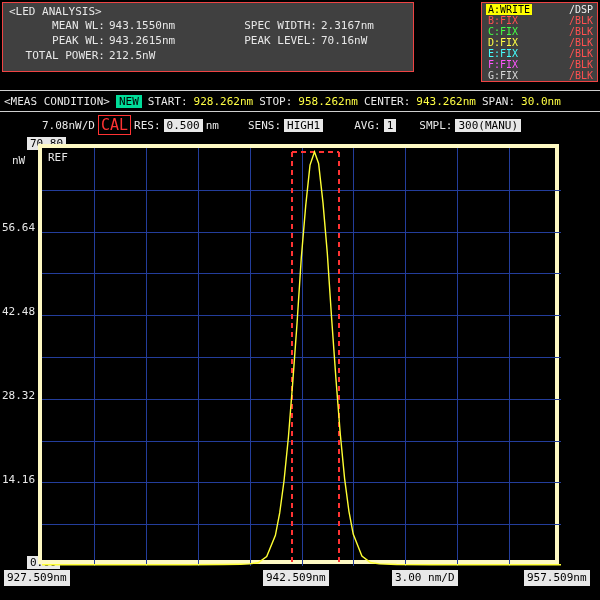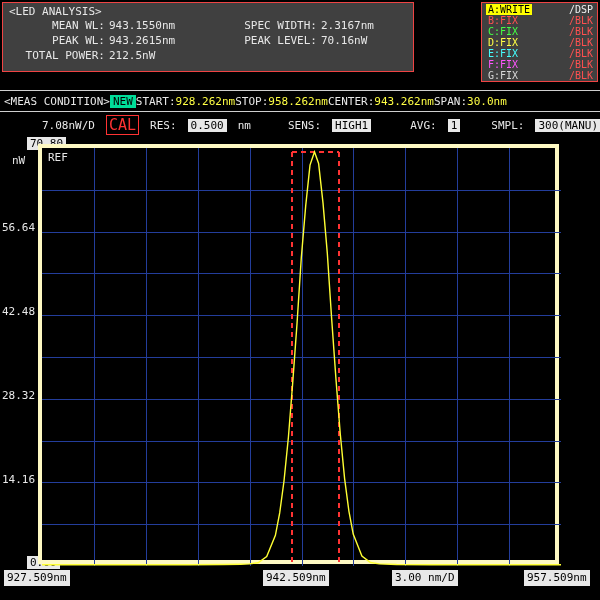--- a/index.html
+++ b/index.html
@@ -15,26 +15,26 @@
   #led-panel { left:2px; top:2px; width:412px; height:70px; padding:2px 0 0 6px; }
   .la-grid { display:grid; grid-template-columns:100px 112px 100px auto; line-height:15px; }
   .lbl-r { text-align:right; padding-right:4px; white-space:pre; }
   
   #trace-panel { left:481px; top:2px; width:117px; height:80px; padding:1px 4px; font-size:10px; }
   .trace-row { display:flex; justify-content:space-between; line-height:11px;text-align:center; }
   .t-name { padding:0 2px; }
   
   #meas-band { position:absolute; left:0; top:90px; width:600px; height:22px;
     border-top:1px solid #cfcfcf; border-bottom:1px solid #cfcfcf;
-    display:flex; align-items:center; padding-left:4px; white-space:nowrap; }
+    display:flex; align-items:center; gap:6px; padding-left:4px; white-space:nowrap; }
   .badge { background:#00dd99; color:#000; padding:0 3px; }
   .yv { color:#ffff44; }
   
   #settings-row { position:absolute; left:0; top:116px; width:600px; height:18px;
-    display:flex; align-items:center; gap:11px; white-space:nowrap; }
+    display:flex; align-items:center; gap:3px; white-space:nowrap; }
   #scale-per-div { margin-left:42px; }
   .red-box { border:1px solid #ff3333; color:#ff3333; padding:0 2px; font-size:15px; }
   .wbox { background:#e8e8e8; color:#000; padding:0 3px; }
   #sens-label { margin-left:26px; }
   #avg-label { margin-left:28px; }
   #smpl-label { margin-left:20px; }
   
   #plot { position:absolute; left:38px; top:144px; width:521px; height:420px;
     border:4px solid #fef9c3; background:#000; }
   #plot svg { position:absolute; left:0; top:0; }

